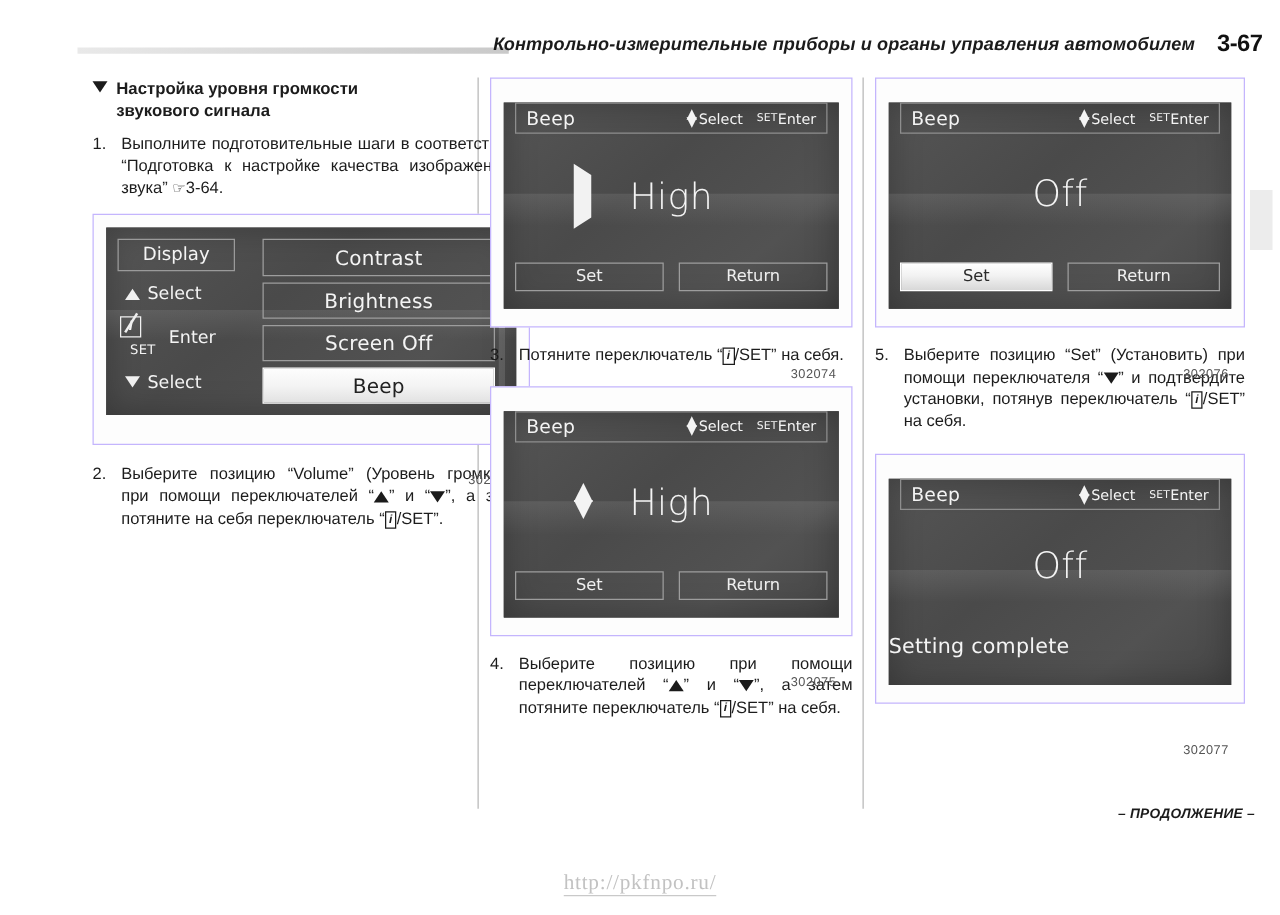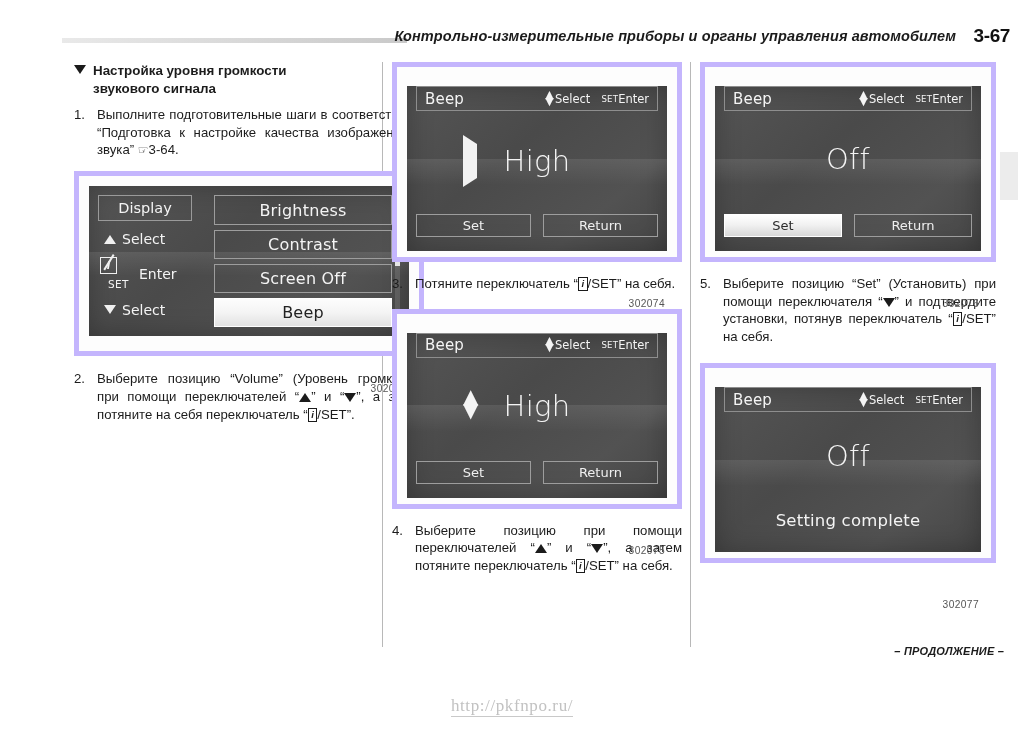--- a/index.html
+++ b/index.html
@@ -72,21 +72,21 @@
   .glyph-up{border-bottom:9px solid #1b1b1b;}
   .glyph-dn{border-top:9px solid #1b1b1b;}
   .ibox{
     display:inline-block;border:1.4px solid #1b1b1b;
     font-size:9.5px;font-weight:bold;line-height:1;
     padding:1px 2.5px 1.5px;vertical-align:1px;font-style:italic;
   }
 
   
   .figure{
-    border:5px solid #c4b5fd;background:#fdfdfd;
+    border:1px solid #c4b5fd;background:#fdfdfd;
     padding:10px 10px 16px;position:relative;
   }
   .fig-code{
     text-align:right;font-size:10.2px;color:#555;
     letter-spacing:.4px;padding:3px 2px 1px 0;margin-top:44px;
   }
 
   
   .lcd{
     background:#4e4e4e;
@@ -123,21 +123,21 @@
   }
   .lcd-value .marker{position:absolute;left:56px;}
   .tri-right{
     width:0;height:0;border-top:9px solid transparent;border-bottom:9px solid transparent;
     border-left:14px solid #f2f2f2;
   }
   .updown-big{line-height:.72;font-size:20px;text-align:center;}
   .updown-big b{display:block;}
 
   .lcd-msg{
-    position:absolute;left:0;right:0;text-align:center;
+    position:absolute;left:0;right:0;
     font-size:16.5px;letter-spacing:.2px;
   }
 
   .lcd-buttons{
     position:absolute;left:9px;right:9px;display:flex;gap:12px;
   }
   .lcd-btn{
     flex:1 1 0;height:21px;border:1px solid #9d9d9d;
     display:flex;align-items:center;justify-content:center;
     font-size:13px;color:#efefef;
@@ -253,22 +253,22 @@
               </span>
               <span style="font-size:14px;">Enter</span>
             </div>
             <div class="menu-row">
               <span class="m-dn"></span>
               <span>Select</span>
             </div>
           </div>
 
           <div class="menu-right">
+            <div class="menu-item">Contrast</div>
             <div class="menu-item">Brightness</div>
-            <div class="menu-item">Contrast</div>
             <div class="menu-item">Screen Off</div>
             <div class="menu-item sel">Beep</div>
             <div class="scrollbar">
                 <div class="scrollthumb"></div>
               </div>
           </div>
         </div>
       </div>
       <div class="fig-code">302073</div>
     </div>

